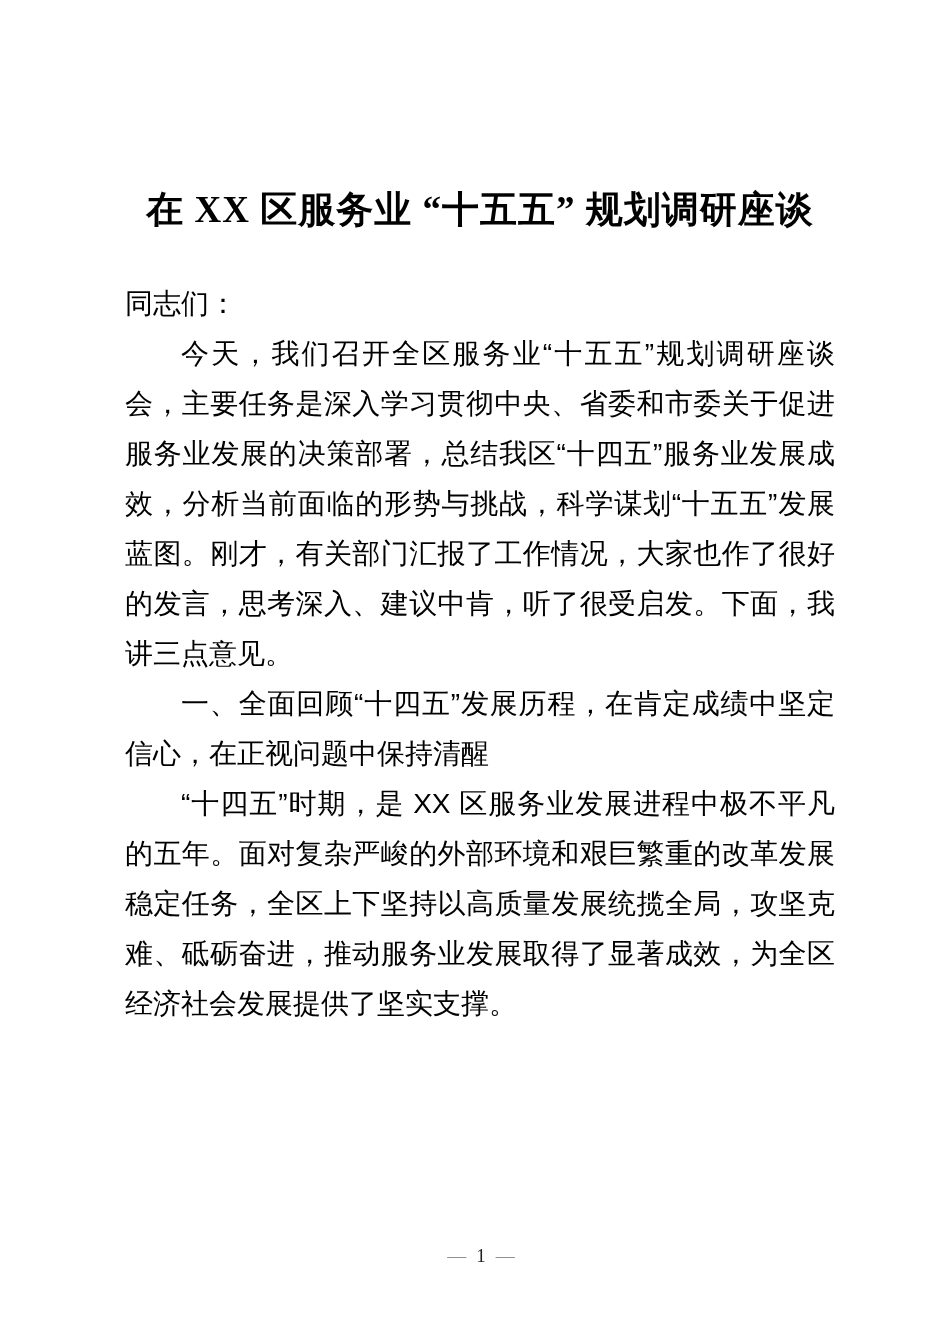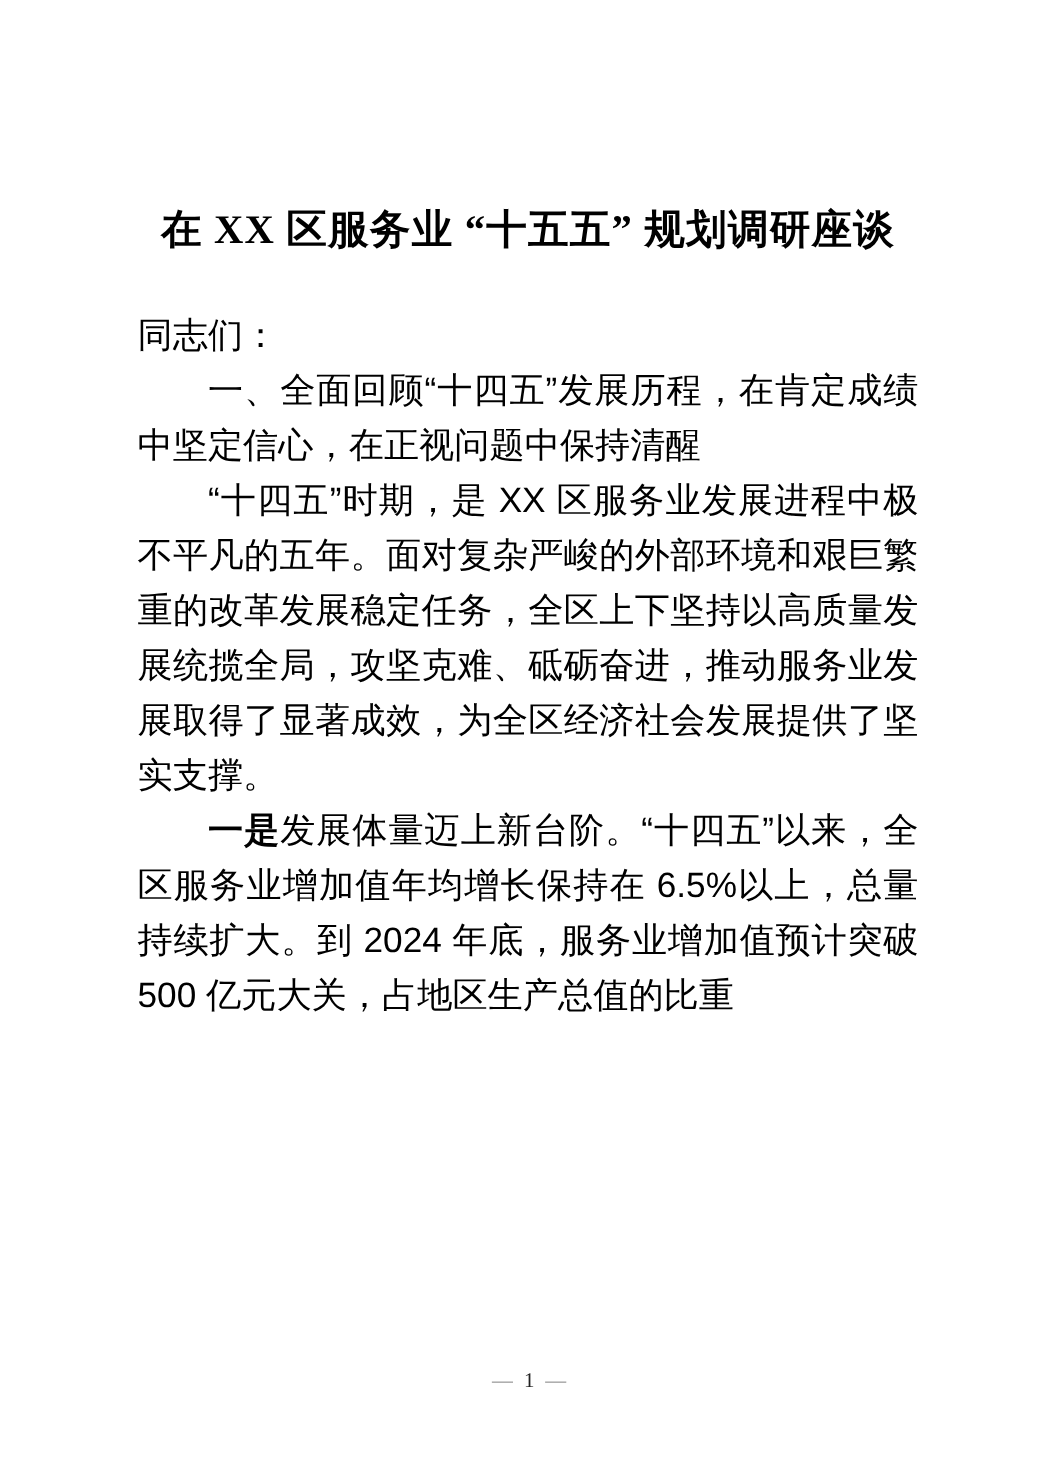--- a/index.html
+++ b/index.html
@@ -30,21 +30,21 @@
     font-size: 37px;
     line-height: 57px;
     text-align: center;
     letter-spacing: 1px;
   }
   .doc-title .title-line {
     white-space: nowrap;
   }
   .body-text {
     margin-top: 41px;
-    font-size: 32px;
+    font-size: 28px;
     line-height: 50px;
     text-align: justify;
     text-justify: inter-character;
   }
   .body-text p {
     margin: 0;
     padding: 0;
     text-indent: 2em;
   }
   .body-text p.salutation {
@@ -82,26 +82,26 @@
   <div class="content">
 
     <div class="doc-title">
       <div class="title-line">在 XX 区服务业 “十五五” 规划调研座谈</div>
     </div>
 
     <div class="body-text">
 
       <p class="salutation">同志们：</p>
 
+      <p>今天，我们召开全区服务业“十五五”规划调研座谈会，主要任务是深入学习贯彻中央、省委和市委关于促进服务业发展的决策部署，总结我区“十四五”服务业发展成效，分析当前面临的形势与挑战，科学谋划“十五五”发展蓝图。刚才，有关部门汇报了工作情况，大家也作了很好的发言，思考深入、建议中肯，听了很受启发。下面，我讲三点意见。</p>
 
       <p class="section-heading">一、全面回顾“十四五”发展历程，在肯定成绩中坚定信心，在正视问题中保持清醒</p>
 
       <p>“十四五”时期，是 XX 区服务业发展进程中极不平凡的五年。面对复杂严峻的外部环境和艰巨繁重的改革发展稳定任务，全区上下坚持以高质量发展统揽全局，攻坚克难、砥砺奋进，推动服务业发展取得了显著成效，为全区经济社会发展提供了坚实支撑。</p>
 
-      <p><span class="bold-run">一是</span><span>发展体量迈上新台阶。“十四五”以来，全区服务业增加值年均增长保持在 6.5%以上，总量持续扩大。到 2024 年底，服务业增加值预计突破 500 亿元大关，占地区生产总值的比重</span></p>
 
     </div>
   </div>
 
   <div class="page-footer">
     <span class="dash">—</span><span class="page-num">1</span><span class="dash">—</span>
   </div>
 </div>
 
 </body></html>

